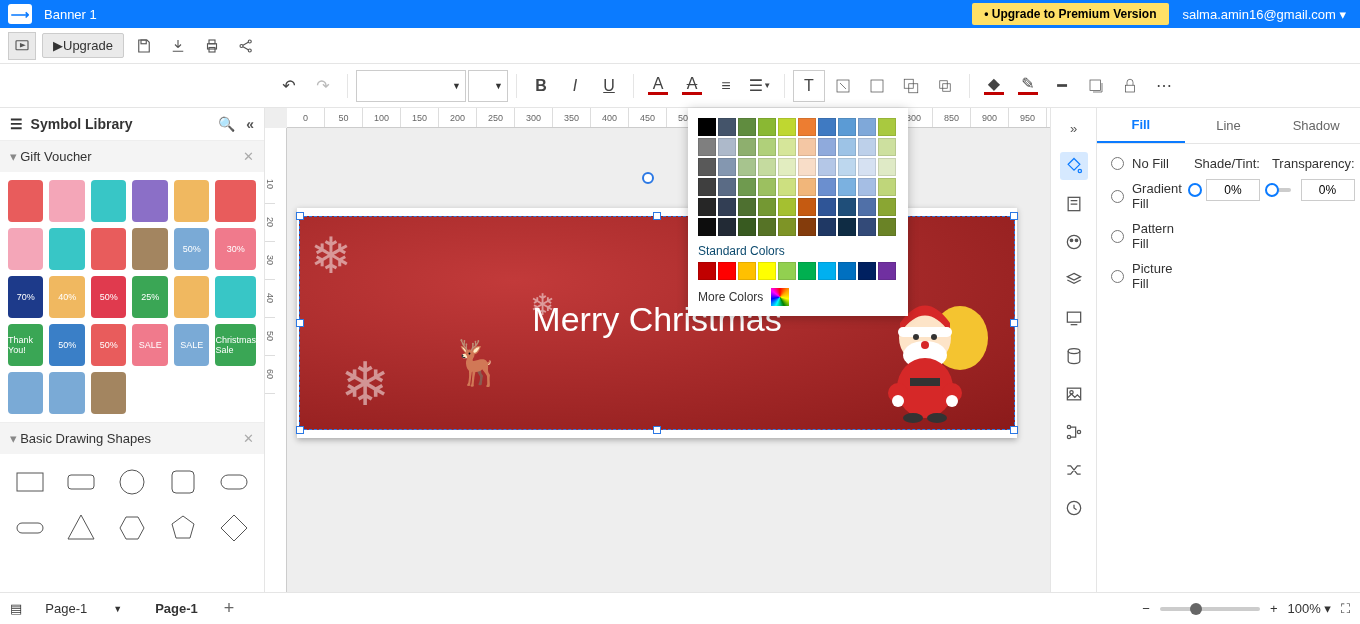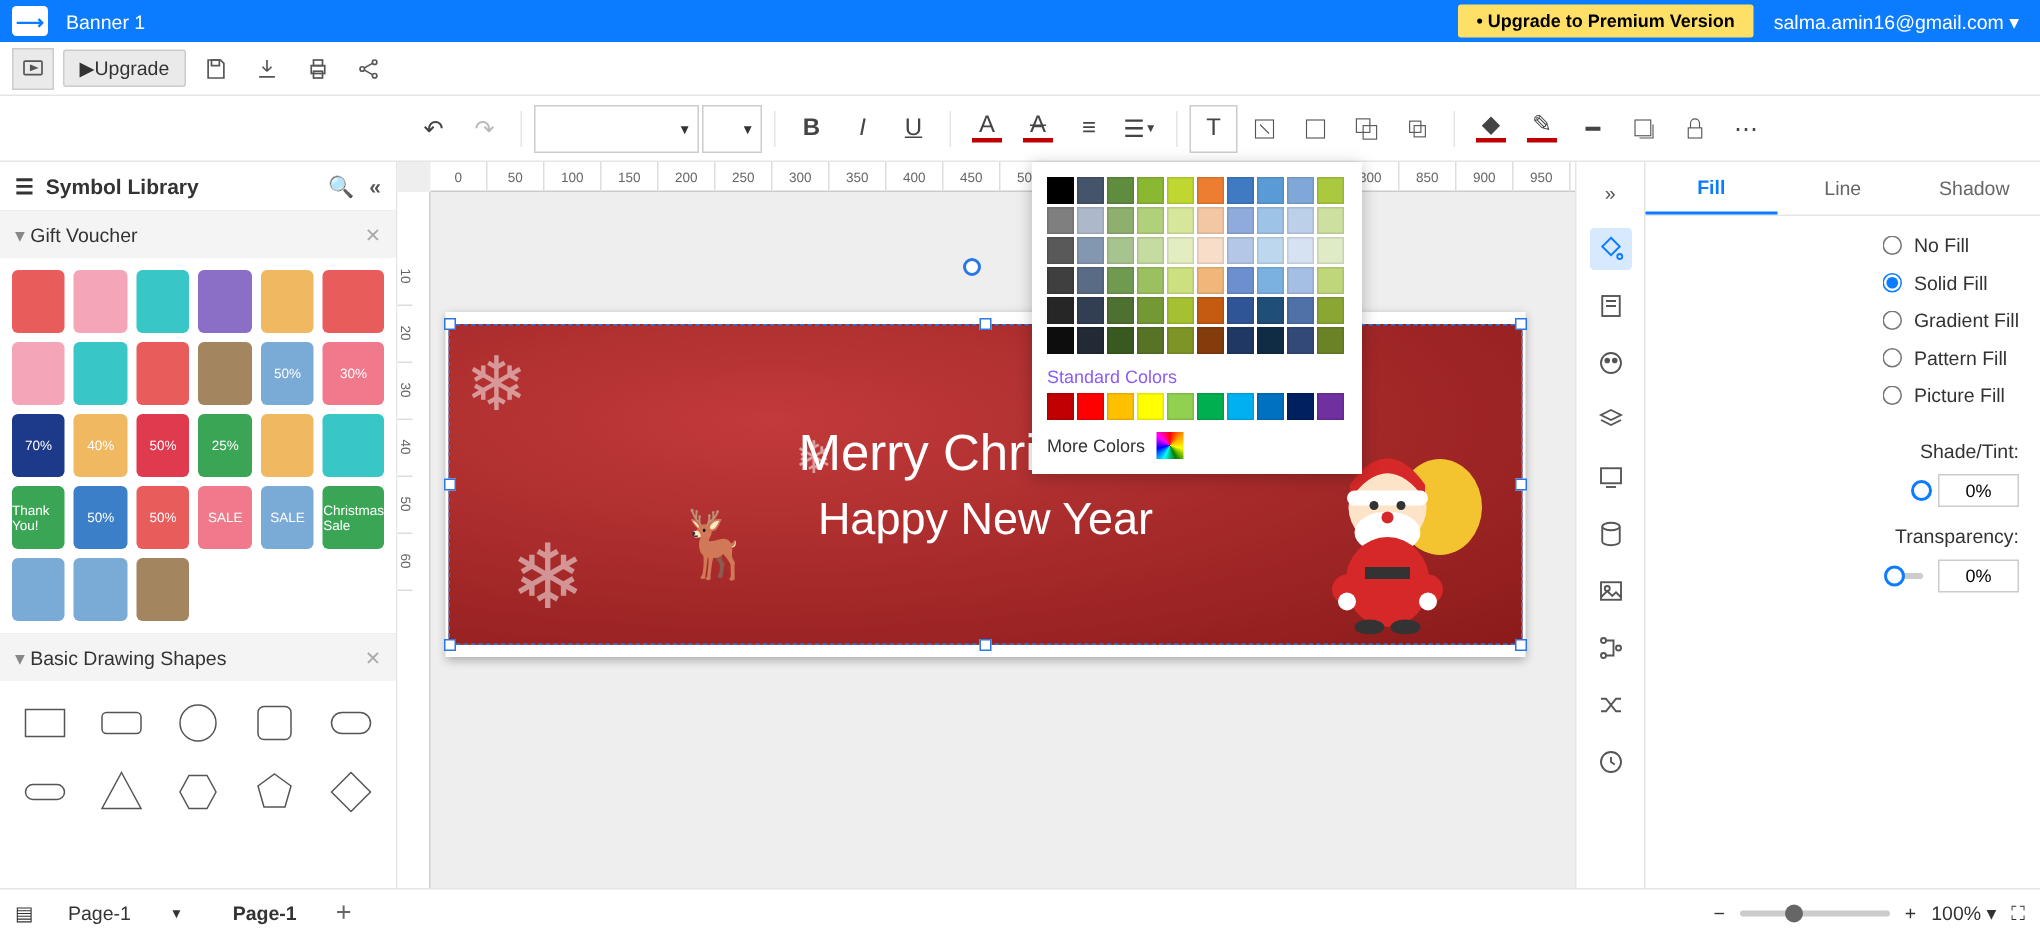--- a/index.html
+++ b/index.html
@@ -65,37 +65,37 @@
 .sel-handle { position:absolute; width:8px; height:8px; background:#fff; border:1px solid #2b78e4;}
 .snowflake { position:absolute; color:rgba(255,255,255,0.5); font-size:50px;}
 .santa { position:absolute; right:24px; bottom:6px; width:110px; height:130px; }
 .reindeer { position:absolute; left:150px; bottom:40px; color:#fff; font-size:44px;}
 .selection-circle { position:absolute; width:12px; height:12px; border:2px solid #2b78e4; border-radius:50%; background:#fff;}
 
 
 .color-popover { position:absolute; top:108px; left:688px; width:220px; background:#fff; box-shadow:0 2px 10px rgba(0,0,0,0.25); padding:10px; z-index:100;}
 .cp-grid { display:grid; grid-template-columns: repeat(10, 18px); gap:2px; margin-bottom:8px;}
 .cp-cell { width:18px; height:18px; border:1px solid rgba(0,0,0,0.1);}
-.cp-label { font-size:12px; color:#8b5cf6; margin:6px 0 4px;}
+.cp-label { font-size:12px; color:#0c4a6e; margin:6px 0 4px;}
 .cp-more { display:flex; align-items:center; gap:8px; font-size:12px;}
 .cp-rainbow { width:18px; height:18px; background: conic-gradient(red,orange,yellow,green,cyan,blue,magenta,red);}
 
 
 .right-dock { width:46px; border-left:1px solid #e5e5e5; display:flex; flex-direction:column; align-items:center; padding-top:6px; gap:10px;}
 .right-dock .dock-btn { width:28px; height:28px; display:flex; align-items:center; justify-content:center; color:#555; border-radius:3px;}
 .right-dock .dock-btn.active { background:#d6e9ff; color:#0b7bff;}
 .right-dock svg{width:20px;height:20px;stroke:#555;fill:none;stroke-width:1.5;}
 .right-dock .active svg{stroke:#0b7bff;}
 
 
 .properties { width:264px; border-left:1px solid #e5e5e5; display:flex; flex-direction:column;}
 .prop-tabs { display:flex; height:36px; border-bottom:1px solid #e5e5e5;}
 .prop-tab { flex:1; display:flex; align-items:center; justify-content:center; font-size:13px; color:#666; cursor:pointer;}
 .prop-tab.active { color:#0b7bff; font-weight:bold; border-bottom:2px solid #0b7bff;}
-.prop-body { padding:12px 14px; display:flex; flex-direction:column; gap:12px; font-size:13px;align-items:flex-end;}
+.prop-body { padding:12px 14px; display:flex; flex-direction:row; gap:12px; font-size:13px;}
 .radio-row { display:flex; align-items:center; gap:8px;}
 .radio-row input { accent-color:#0b7bff;}
 .color-row { display:flex; align-items:center; justify-content:space-between;}
 .color-swatch { width:54px; height:20px; background:#8b1a1a; border:1px solid #999;}
 .slider-row { display:flex; align-items:center; gap:10px;}
 .slider-track { flex:1; height:4px; background:#ccc; border-radius:2px; position:relative;}
 .slider-fill { position:absolute; left:0; top:0; height:100%; background:#0b7bff; border-radius:2px;}
 .slider-thumb { position:absolute; top:-5px; width:14px; height:14px; background:#fff; border:2px solid #0b7bff; border-radius:50%;}
 .slider-input { width:54px; height:22px; border:1px solid #ccc; text-align:center; font-size:12px;}
 
@@ -403,21 +403,20 @@
     <div class="canvas-inner">
        <div class="selection-circle" style="top:44px; left:355px;"></div>
        <div class="page">
          <div class="banner">
            <div class="snowflake" style="top:10px;left:10px;">❄</div>
            <div class="snowflake" style="top:70px;left:230px;font-size:30px;">❄</div>
            <div class="snowflake" style="bottom:10px;left:40px;font-size:60px;">❄</div>
            <div class="snowflake" style="top:10px;right:250px;font-size:30px;">❄</div>
            <div class="reindeer">🦌</div>
            <h1>Merry Christmas</h1>
-           <h2>Happy New Year</h2>
            <div class="santa">
              <svg viewBox="0 0 110 130">
                <ellipse cx="80" cy="45" rx="28" ry="32" fill="#f4c430"></ellipse>
                <circle cx="45" cy="45" r="26" fill="#fde4c8"></circle>
                <path d="M20 40 Q45 5 70 40 L70 30 Q45 -5 20 30 Z" fill="#d62828"></path>
                <rect x="18" y="34" width="54" height="10" rx="5" fill="#fff"></rect>
                <circle cx="36" cy="44" r="3" fill="#333"></circle>
                 <circle cx="54" cy="44" r="3" fill="#333"></circle>
                <ellipse cx="45" cy="62" rx="22" ry="14" fill="#fff"></ellipse>
                <circle cx="45" cy="52" r="4" fill="#d62828"></circle>
@@ -515,24 +514,20 @@
     <div class="prop-tabs" id="prop-tabs">
         <div class="prop-tab active">Fill</div>
         <div class="prop-tab">Line</div>
         <div class="prop-tab">Shadow</div>
       </div>
     <div class="prop-body">
       <div id="fill-radios">
           <label class="radio-row" style="margin-bottom: 10px; display: flex;">
             <input type="radio" name="fill" style=""> 
             <span>No Fill</span>
-          </label>
-          <label class="radio-row" style="margin-bottom: 10px; display: flex;">
-            <input type="radio" name="fill" checked="" style=""> 
-            <span>Solid Fill</span>
           </label>
           <label class="radio-row" style="margin-bottom: 10px; display: flex;">
             <input type="radio" name="fill" style=""> 
             <span>Gradient Fill</span>
           </label>
           <label class="radio-row" style="margin-bottom: 10px; display: flex;">
             <input type="radio" name="fill" style=""> 
             <span>Pattern Fill</span>
           </label>
           <label class="radio-row" style="margin-bottom: 10px; display: flex;">

